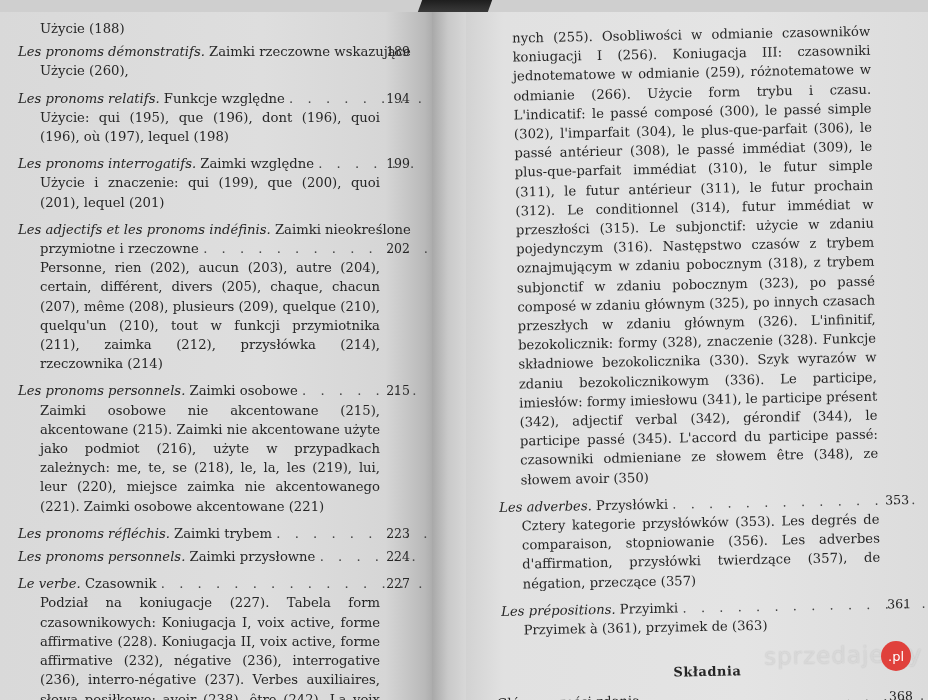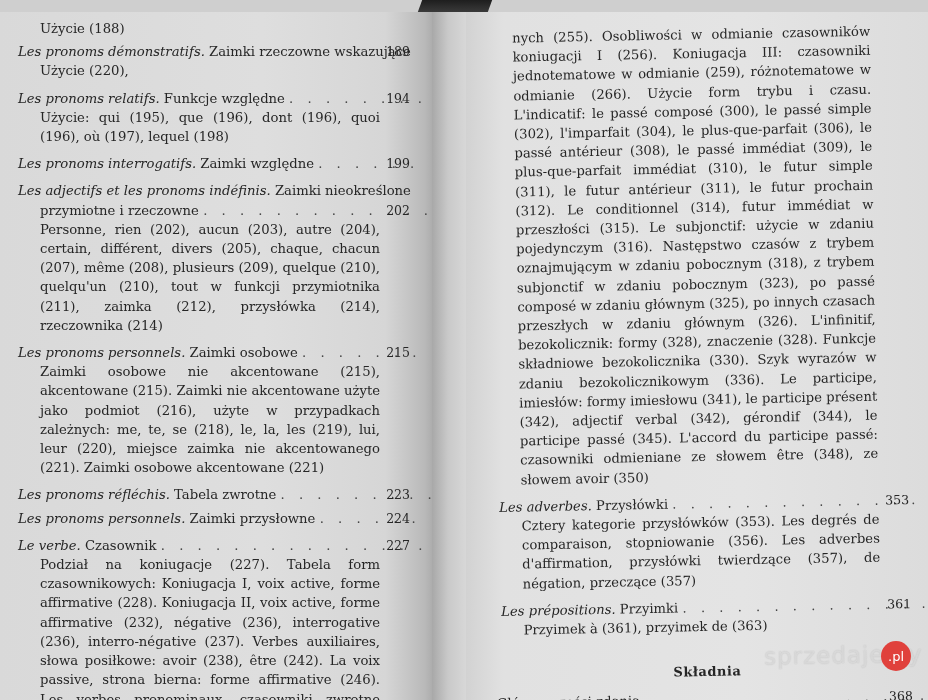--- a/index.html
+++ b/index.html
@@ -65,40 +65,41 @@
     <div class="entry" style="margin-bottom:4px">
       <div class="sub">Użycie (188)</div>
     </div>
 
     <div class="entry">
       <div class="heading">
         <span class="fr">Les pronoms démonstratifs.</span>
         <span>Zaimki rzeczowne wskazujące</span>
         <span class="pg">189</span>
       </div>
-      <div class="sub">Użycie (220),</div>
+      <div class="sub">Użycie (260),</div>
     </div>
 
     <div class="entry">
       <div class="heading">
         <span class="fr">Les pronoms relatifs.</span>
         <span>Funkcje względne</span>
         <span class="dots">. . . . . . . . .</span>
         <span class="pg">194</span>
       </div>
       <div class="sub">Użycie: qui (195), que (196), dont (196), quoi (196), où (197), lequel (198)</div>
     </div>
 
     <div class="entry">
       <div class="heading">
         <span class="fr">Les pronoms interrogatifs.</span>
         <span>Zaimki względne</span>
         <span class="dots">. . . . . .</span>
         <span class="pg">199</span>
       </div>
+      <div class="sub">Użycie i znaczenie: qui (199), que (200), quoi (201), lequel (201)</div>
     </div>
 
     <div class="entry">
       <div class="heading">
         <span class="fr">Les adjectifs et les pronoms indéfinis.</span>
         <span>Zaimki nieokreślone</span>
       </div>
       <div class="heading heading-indent">
         <span>przymiotne i rzeczowne</span>
         <span class="dots">. . . . . . . . . . . . . . . .</span>
@@ -113,21 +114,21 @@
         <span>Zaimki osobowe</span>
         <span class="dots">. . . . . . . .</span>
         <span class="pg">215</span>
       </div>
       <div class="sub">Zaimki osobowe nie akcentowane (215), akcentowane (215). Zaimki nie akcentowane użyte jako podmiot (216), użyte w przypadkach zależnych: me, te, se (218), le, la, les (219), lui, leur (220), miejsce zaimka nie akcentowanego (221). Zaimki osobowe akcentowane (221)</div>
     </div>
 
     <div class="entry" style="margin-bottom:4px">
       <div class="heading">
         <span class="fr">Les pronoms réfléchis.</span>
-        <span>Tabela zwrotne</span>
+        <span>Zaimki trybem</span>
         <span class="dots">. . . . . . . . .</span>
         <span class="pg">223</span>
       </div>
     </div>
 
     <div class="entry">
       <div class="heading">
         <span class="fr">Les pronoms personnels.</span>
         <span>Zaimki przysłowne</span>
         <span class="dots">. . . . . .</span>

